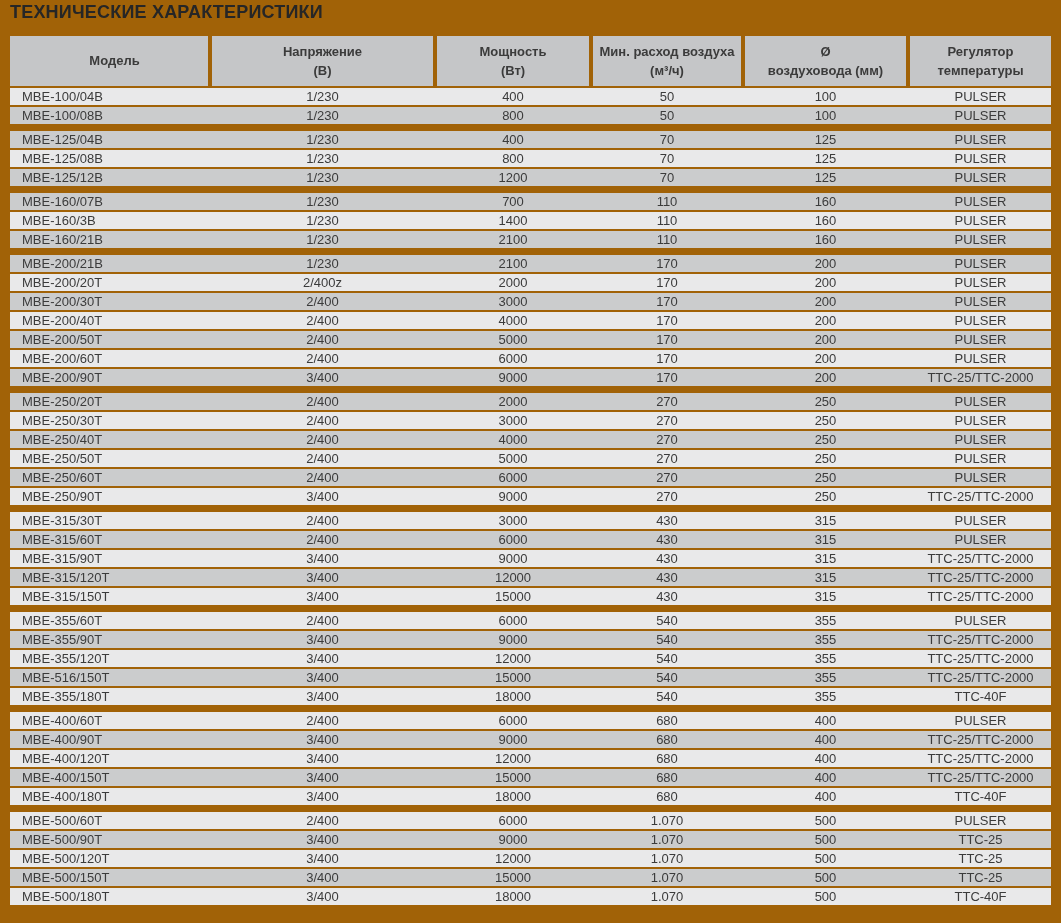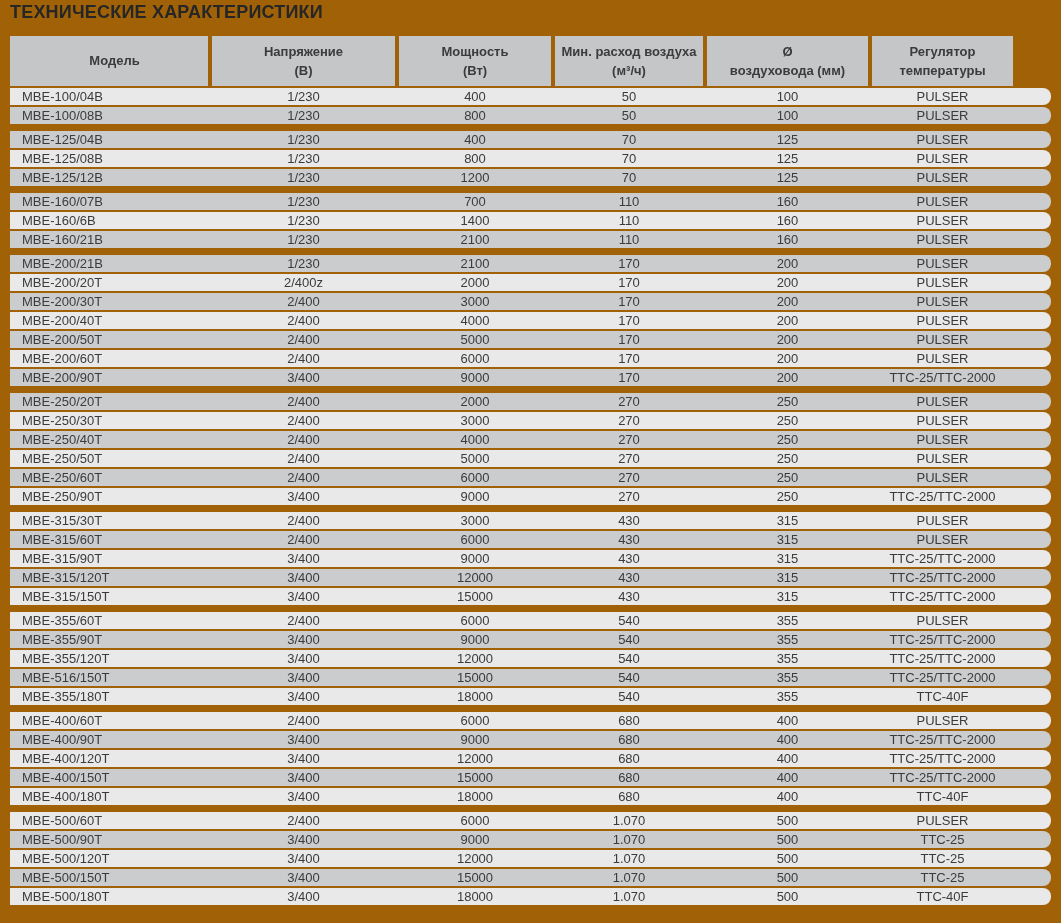--- a/index.html
+++ b/index.html
@@ -27,21 +27,21 @@
     text-align:center;
   }
   .group{margin-bottom:7px;}
   .row{display:flex;gap:4px;margin-bottom:2px;border-radius:8px;}
   .cell{
     height:17px;line-height:17px;font-size:13px;color:var(--cell-text);
     text-align:center;white-space:nowrap;overflow:hidden;
   }
   .cell.c0{text-align:left;padding-left:12px;}
   .c0{width:198px;flex:none;padding-left:11px;}
-  .c1{width:183px;flex:none;}
+  .c1{width:221px;flex:none;}
   .c2{width:152px;flex:none;}
   .c3{width:148px;flex:none;}
   .c4{width:161px;flex:none;}
   .c5{width:141px;flex:none;align-items:center;}
   .light{background:var(--row-light);}
   .dark{background:var(--row-dark);}
 </style>
 </head>
 <body>
 
@@ -121,21 +121,21 @@
         <div class="group">
           <div class="row dark">
             <div class="cell c0 dark">MBE-160/07B</div>
             <div class="cell c1 dark">1/230</div>
             <div class="cell c2 dark">700</div>
             <div class="cell c3 dark">110</div>
             <div class="cell c4 dark">160</div>
             <div class="cell c5 dark">PULSER</div>
           </div>
           <div class="row light">
-            <div class="cell c0 light">MBE-160/6B</div>
+            <div class="cell c0 light">MBE-160/3B</div>
             <div class="cell c1 light">1/230</div>
             <div class="cell c2 light">1400</div>
             <div class="cell c3 light">110</div>
             <div class="cell c4 light">160</div>
             <div class="cell c5 light">PULSER</div>
           </div>
           <div class="row dark">
             <div class="cell c0 dark">MBE-160/21B</div>
             <div class="cell c1 dark">1/230</div>
             <div class="cell c2 dark">2100</div>

